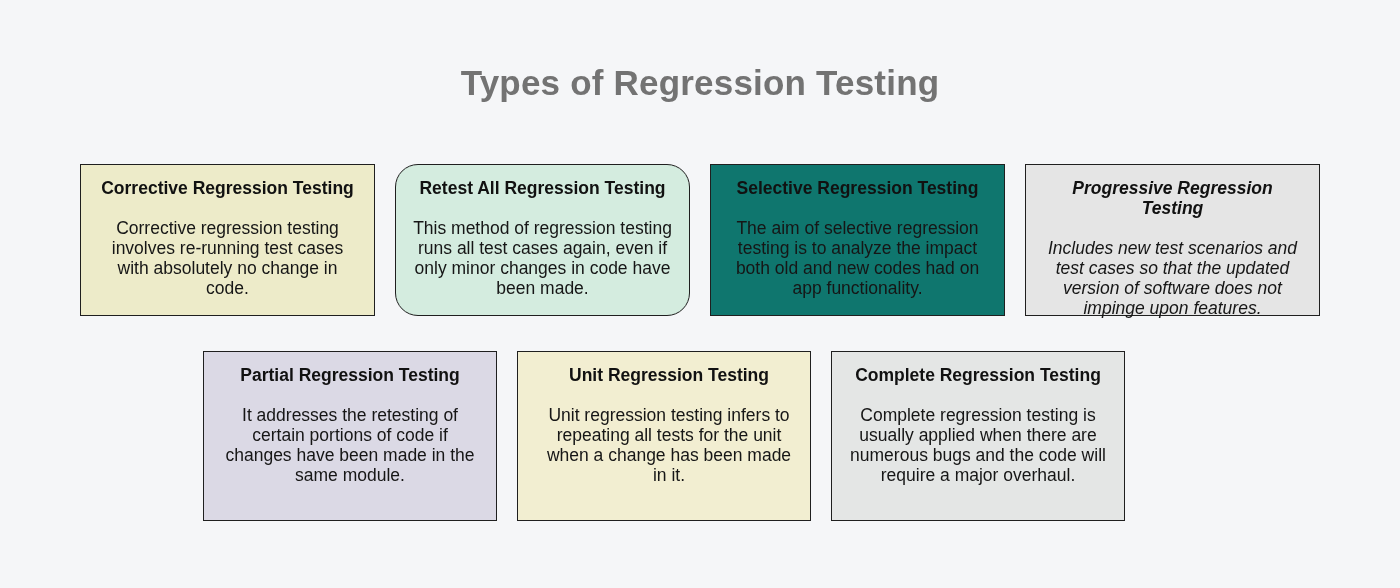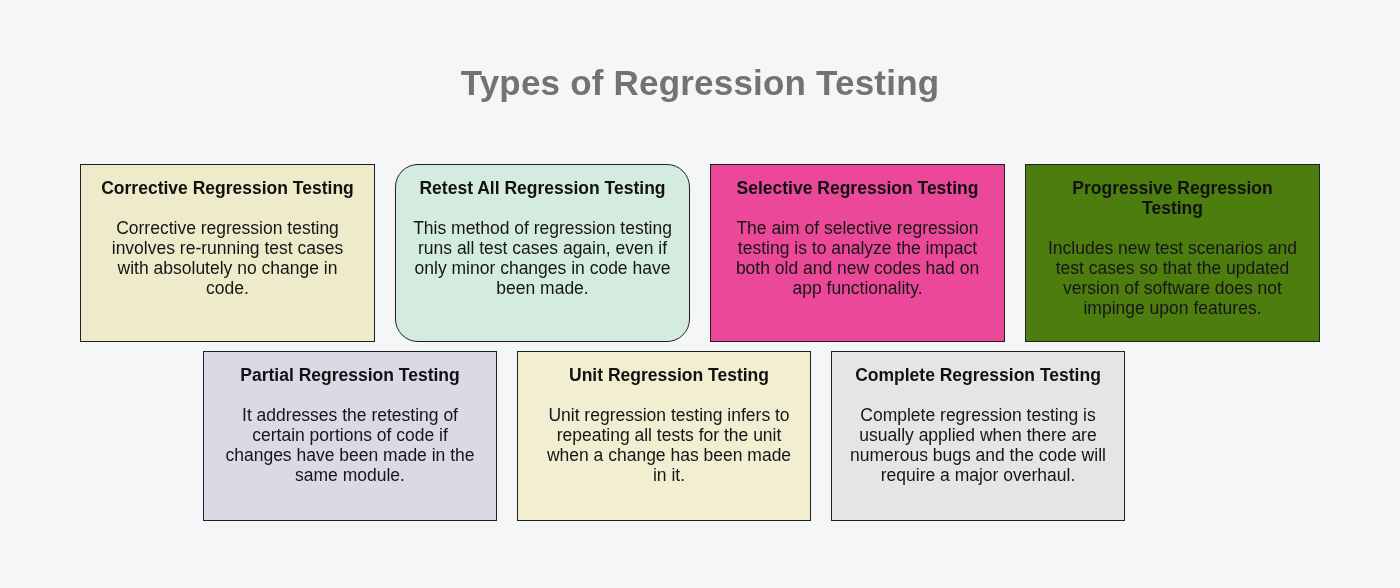--- a/index.html
+++ b/index.html
@@ -24,21 +24,21 @@
   }
   .row {
     position: absolute;
     display: flex;
     gap: 20px;
   }
   .row-1 { top: 164px; left: 80px; }
   .row-2 { top: 351px; left: 203px; }
   .card {
     width: 295px;
-    height: 178px;
+    height: 152px;
     border: 1.6px solid #1f1f1f;
     padding: 13px 14px 10px 14px;
     text-align: center;
   }
   .row-2 .card { width: 294px; height: 170px; }
   .card-title {
     font-size: 17.5px;
     font-weight: 700;
     line-height: 20px;
     margin-bottom: 20px;
@@ -57,25 +57,25 @@
 
 <div class="row row-1">
   <div class="card" style="background-color: rgb(237, 235, 201);">
     <div class="card-title">Corrective Regression Testing</div>
     <div class="card-body">Corrective regression testing involves re-running test cases with absolutely no change in code.</div>
   </div>
   <div class="card" style="background-color: rgb(212, 236, 223); border-radius: 23px;">
     <div class="card-title">Retest All Regression Testing</div>
     <div class="card-body">This method of regression testing runs all test cases again, even if only minor changes in code have been made.</div>
   </div>
-  <div class="card" style="background-color: #ec4899;">
+  <div class="card" style="background-color: #0f766e;">
     <div class="card-title">Selective Regression Testing</div>
     <div class="card-body">The aim of selective regression testing is to analyze the impact both old and new codes had on app functionality.</div>
   </div>
-  <div class="card" style="background-color: #4d7c0f;">
+  <div class="card" style="background-color: #e5e5e5; font-style: italic;">
     <div class="card-title">Progressive Regression Testing</div>
     <div class="card-body">Includes new test scenarios and test cases so that the updated version of software does not impinge upon features.</div>
   </div>
 </div>
 
 <div class="row row-2">
   <div class="card" style="background-color: rgb(219, 217, 229);">
     <div class="card-title">Partial Regression Testing</div>
     <div class="card-body">It addresses the retesting of certain portions of code if changes have been made in the same module.</div>
   </div>

